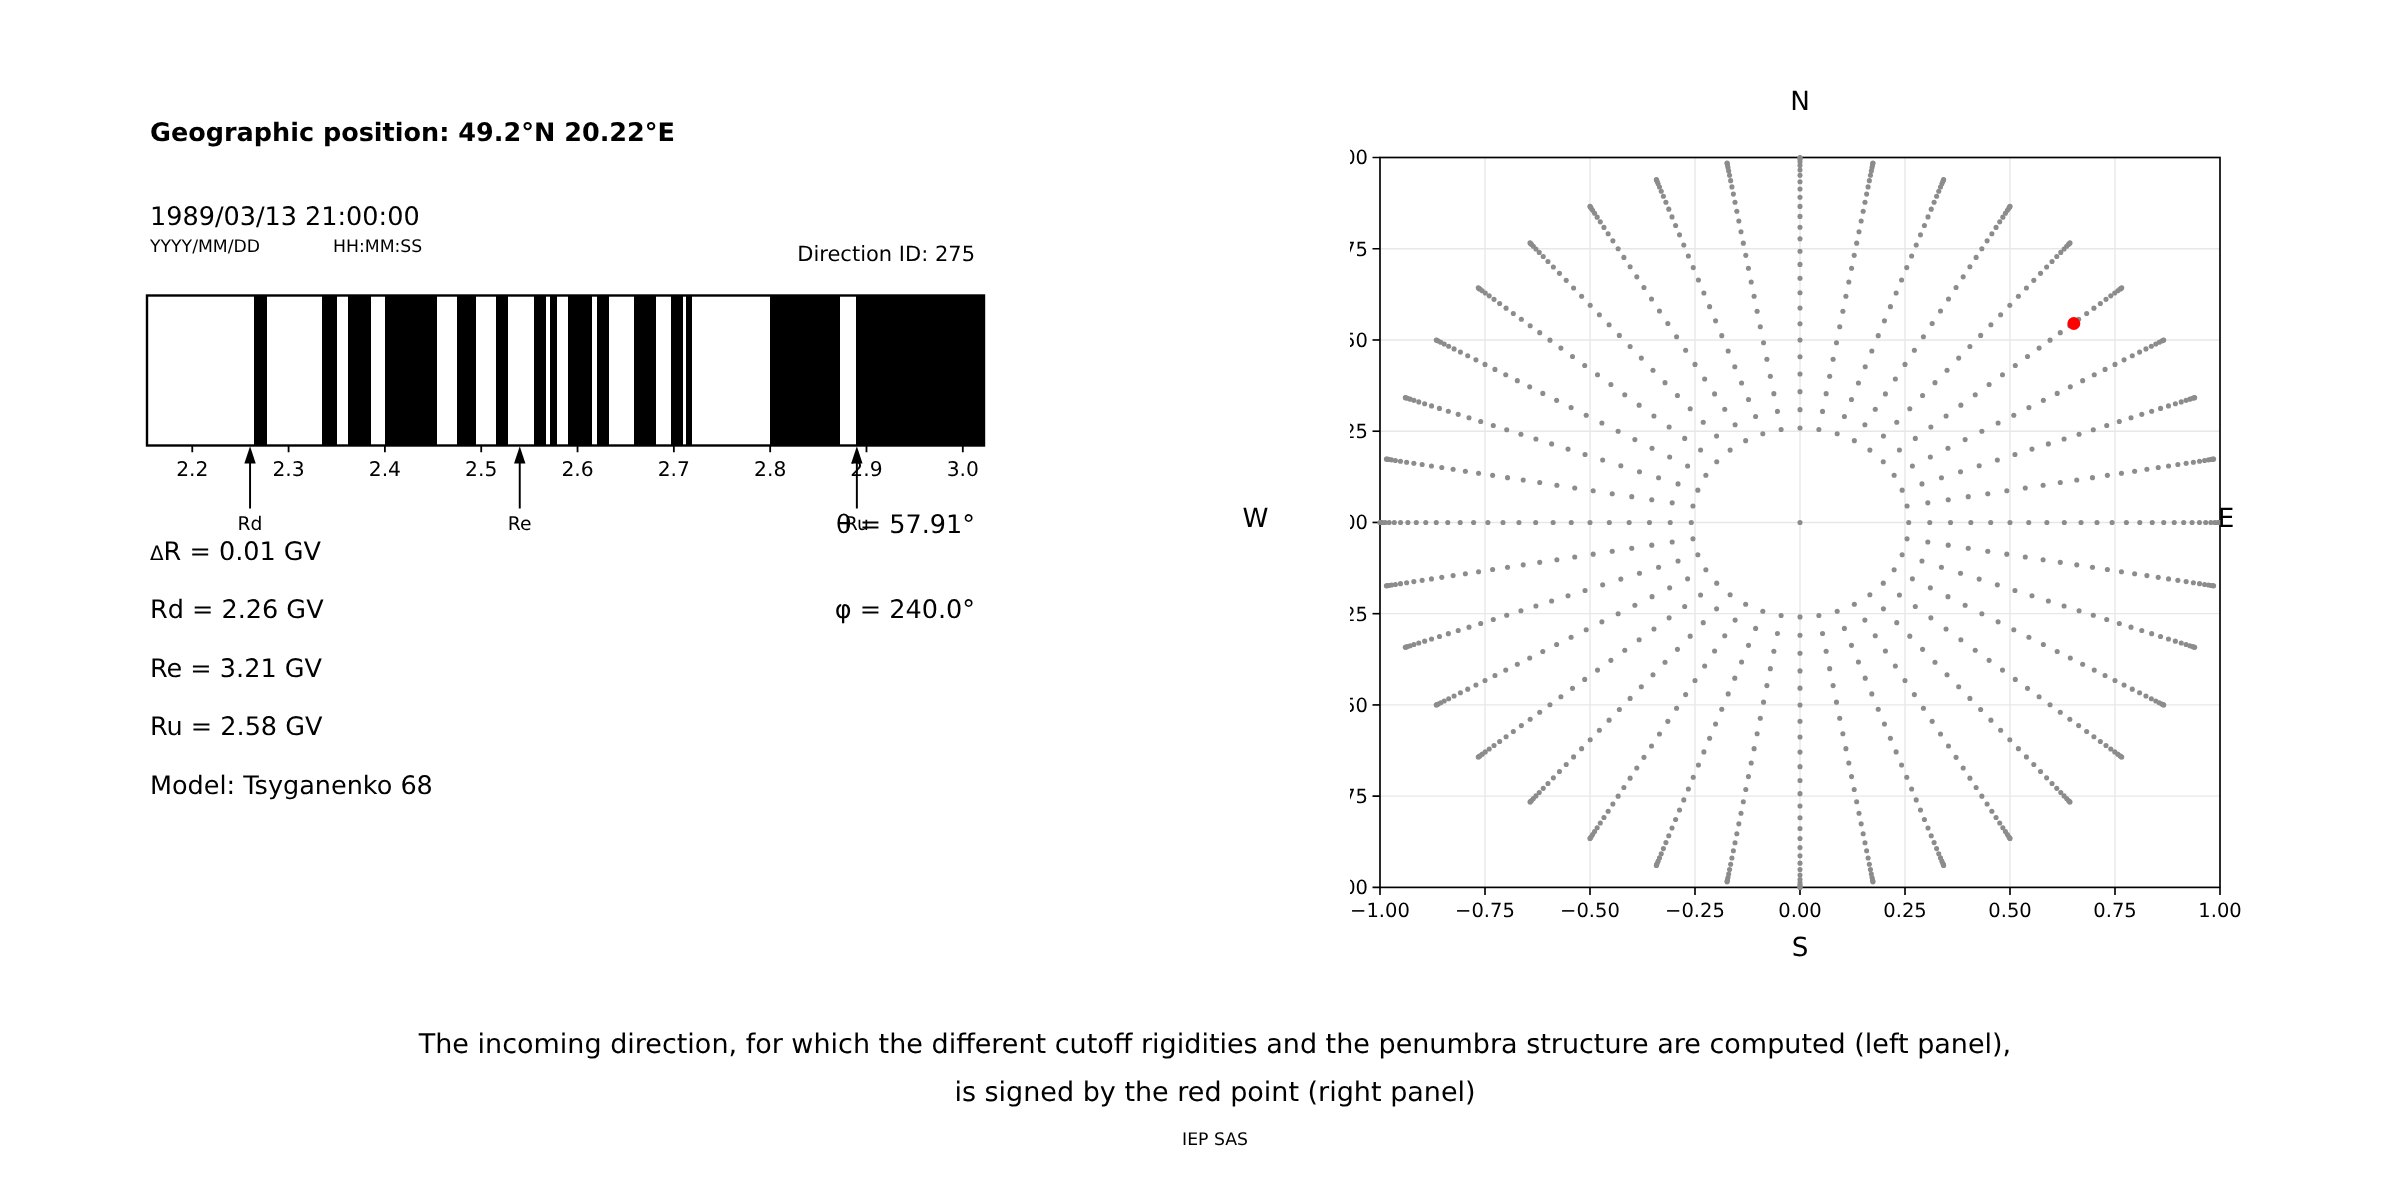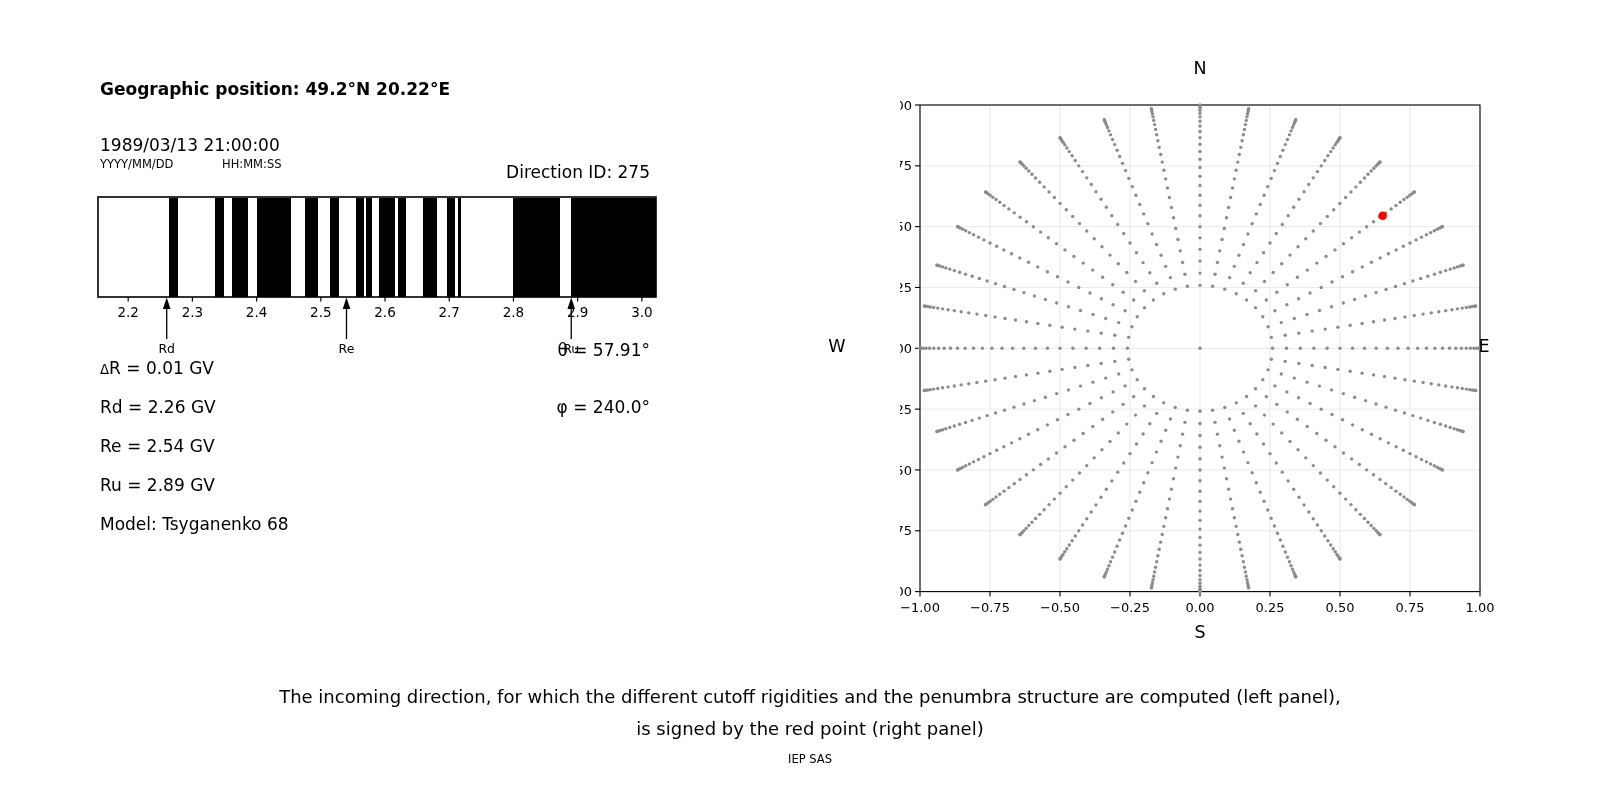--- a/index.html
+++ b/index.html
@@ -1,20 +1,20 @@
 <!DOCTYPE html>
 <html><head>
 <meta charset="utf-8">
 <style>
   html,body{margin:0;padding:0;background:#ffffff;}
   .fig{position:relative;width:1600px;height:800px;background:#ffffff;overflow:hidden;
        font-family:"DejaVu Sans","Liberation Sans",sans-serif;color:#000;}
   .abs{position:absolute;white-space:nowrap;}
   .t17{font-size:17px;}
-  .t18{font-size:17px;}
+  .t18{font-size:14px;}
   .hint{font-size:11.5px;}
   .rcol{width:550px;text-align:right;}
   .delta::first-letter{font-size:78%;}
   .compass{font-size:17.5px;transform:translateX(-50%);}
   .cap{left:10px;width:1600px;text-align:center;font-size:18px;white-space:normal;}
   .credit{left:10px;width:1600px;text-align:center;font-size:11.5px;}
   svg{position:absolute;display:block;}
 </style>
 </head>
 <body>
@@ -69,22 +69,22 @@
       <line x1="256.499424626007" y1="149" x2="256.499424626007" y2="114" stroke="#000" stroke-width="1.3"></line>
       <polygon points="256.499424626007,107.5 252.699424626007,119 260.299424626007,119" fill="#000"></polygon>
       <text x="256.499424626007" y="163" text-anchor="middle" font-size="12.5">Re</text>
       <line x1="481.2405063291141" y1="149" x2="481.2405063291141" y2="114" stroke="#000" stroke-width="1.3"></line>
       <polygon points="481.2405063291141,107.5 477.4405063291141,119 485.0405063291141,119" fill="#000"></polygon>
       <text x="481.2405063291141" y="163" text-anchor="middle" font-size="12.5">Ru</text>
     </svg>
 
   <div class="abs t17 delta" style="left:100px;top:358px;">ΔR = 0.01 GV</div>
   <div class="abs t17" style="left:100px;top:397px;">Rd = 2.26 GV</div>
-  <div class="abs t17" style="left:100px;top:436px;">Re = 2.54 GV</div>
-  <div class="abs t17" style="left:100px;top:475px;">Ru = 2.89 GV</div>
+  <div class="abs t17" style="left:100px;top:436px;">Re = 3.21 GV</div>
+  <div class="abs t17" style="left:100px;top:475px;">Ru = 2.58 GV</div>
   <div class="abs t17" style="left:100px;top:514px;">Model: Tsyganenko 68</div>
   <div class="abs t17 rcol" style="left:100px;top:340px;">θ = 57.91°</div>
   <div class="abs t17 rcol" style="left:100px;top:397px;">φ = 240.0°</div>
 
   <svg id="direction-svg" style="left:900px;top:95px;" width="600" height="560" viewBox="0 0 600 560">
       <line x1="20" y1="10" x2="20" y2="496.6" stroke="#e7e7e7" stroke-width="0.9"></line>
       <line x1="90" y1="10" x2="90" y2="496.6" stroke="#e7e7e7" stroke-width="0.9"></line>
       <line x1="160" y1="10" x2="160" y2="496.6" stroke="#e7e7e7" stroke-width="0.9"></line>
       <line x1="230" y1="10" x2="230" y2="496.6" stroke="#e7e7e7" stroke-width="0.9"></line>
       <line x1="300" y1="10" x2="300" y2="496.6" stroke="#e7e7e7" stroke-width="0.9"></line>

